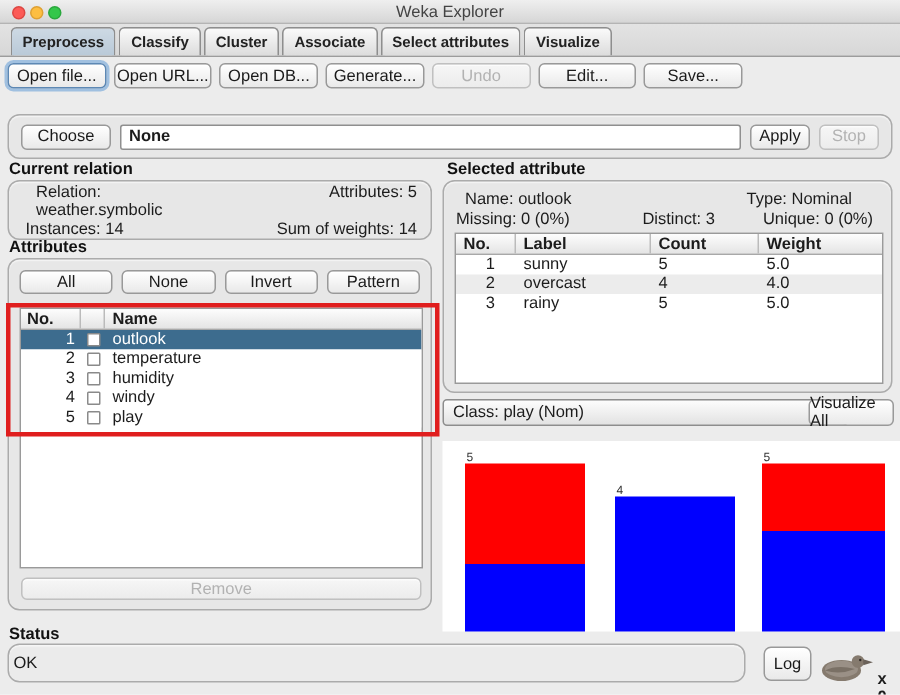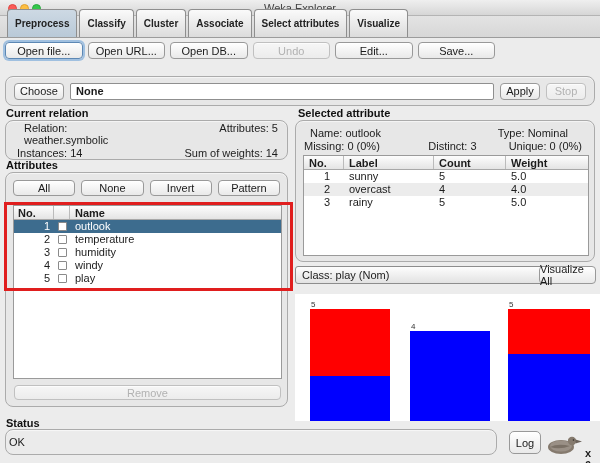--- a/index.html
+++ b/index.html
@@ -14,21 +14,21 @@
   .tl.red    { left:8px;  background:#fc5b57; border:1px solid #dd4743; }
   .tl.yellow { left:20px; background:#fdbe41; border:1px solid #dfa133; }
   .tl.green  { left:32px; background:#34c74a; border:1px solid #2aa83d; }
   .title-text { position:absolute; left:0; right:0; top:2px; text-align:center;
     font-size:11px; color:#434343; }
 
   
   .tabbar { position:absolute; left:0; top:16px; width:600px; height:22px;
     background:linear-gradient(#e3e3e3,#d7d7d7); border-bottom:1px solid #9c9c9c; }
   .tabs { position:absolute; left:7px; bottom:0; display:flex; gap:2px; }
-  .tab { height:28px; display:flex; align-items:center; padding:0 7px;
+  .tab { height:19px; display:flex; align-items:center; padding:0 7px;
     font-size:10px; font-weight:bold; color:#222;
     background:linear-gradient(#fafafa,#dcdcdc); border:1px solid #8e8e8e; border-bottom:none;
     border-radius:4px 4px 0 0; cursor:default; }
   .tab.selected { background:linear-gradient(#cdd9e4,#b9c9d7); }
 
   
   .btn { display:flex; align-items:center; justify-content:center;
     background:linear-gradient(#ffffff,#e9e9e9); border:1px solid #999;
     border-radius:4px; font-size:11px; color:#1a1a1a; height:17px; cursor:default;
     box-shadow:inset 0 1px 0 rgba(255,255,255,.7); }
@@ -42,21 +42,21 @@
   .toolbar .btn { flex:1; }
 
   
   .group-title { position:absolute; font-weight:bold; font-size:11px; color:#111; }
   .groupbox { position:absolute; border:1px solid #ababab; border-radius:8px;
     background:#e7e7e7; box-shadow:inset 0 1px 1px rgba(255,255,255,.6); }
 
   
   .filter-box { left:5px; top:76px; width:590px; height:30px;
     display:flex; align-items:center; padding:0 8px; gap:6px; }
-  .choose-btn { width:50px; }
+  .choose-btn { width:60px; }
   .filter-field { flex:1; height:17px; background:#fff; border:1px solid #8f8f8f;
     border-radius:2px; display:flex; align-items:center; padding-left:5px;
     font-weight:bold; font-size:11px; }
   .apply-btn { width:40px; } .stop-btn { width:40px; }
 
   
   .currel-box { left:5px; top:120px; width:283px; height:40px;
     display:grid; grid-template-columns:1fr 1fr; align-content:center; row-gap:1px; }
   .currel-box .l1 { padding-left:18px; } .currel-box .l2 { padding-left:11px; }
   .currel-box .r  { text-align:right; padding-right:9px; }
@@ -150,20 +150,21 @@
       <div class="tab">Associate</div>
       <div class="tab">Select attributes</div>
       <div class="tab">Visualize</div>
     </div>
   </div>
 
   <div class="toolbar">
     <div class="btn focused">Open file...</div>
     <div class="btn">Open URL...</div>
     <div class="btn">Open DB...</div>
+    <div class="btn">Generate...</div>
     <div class="btn disabled">Undo</div>
     <div class="btn">Edit...</div>
     <div class="btn">Save...</div>
   </div>
 
   <div class="group-title" style="left:6px; top:53px;margin-top:28px;">Filter</div>
   <div class="groupbox filter-box">
     <div class="btn choose-btn">Choose</div>
     <div class="filter-field">None</div>
     <div class="btn apply-btn">Apply</div>

